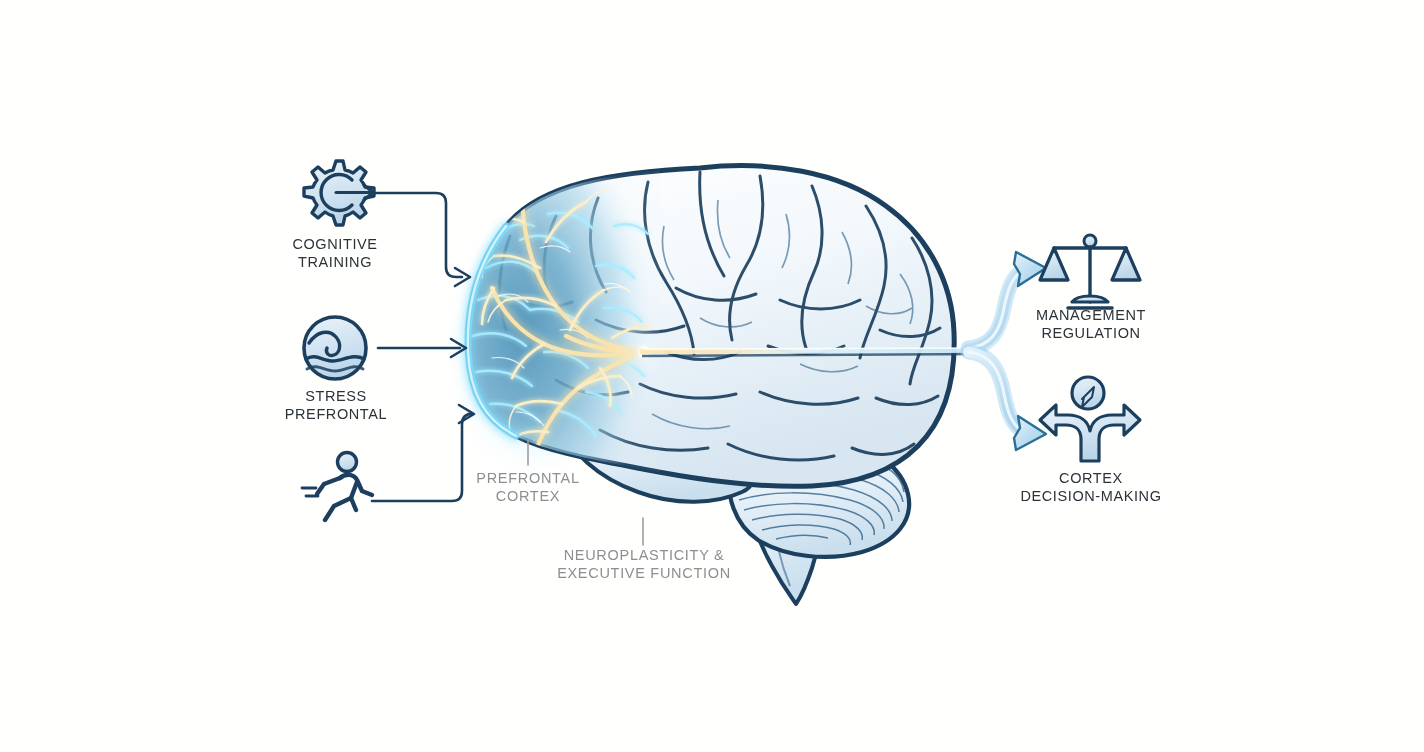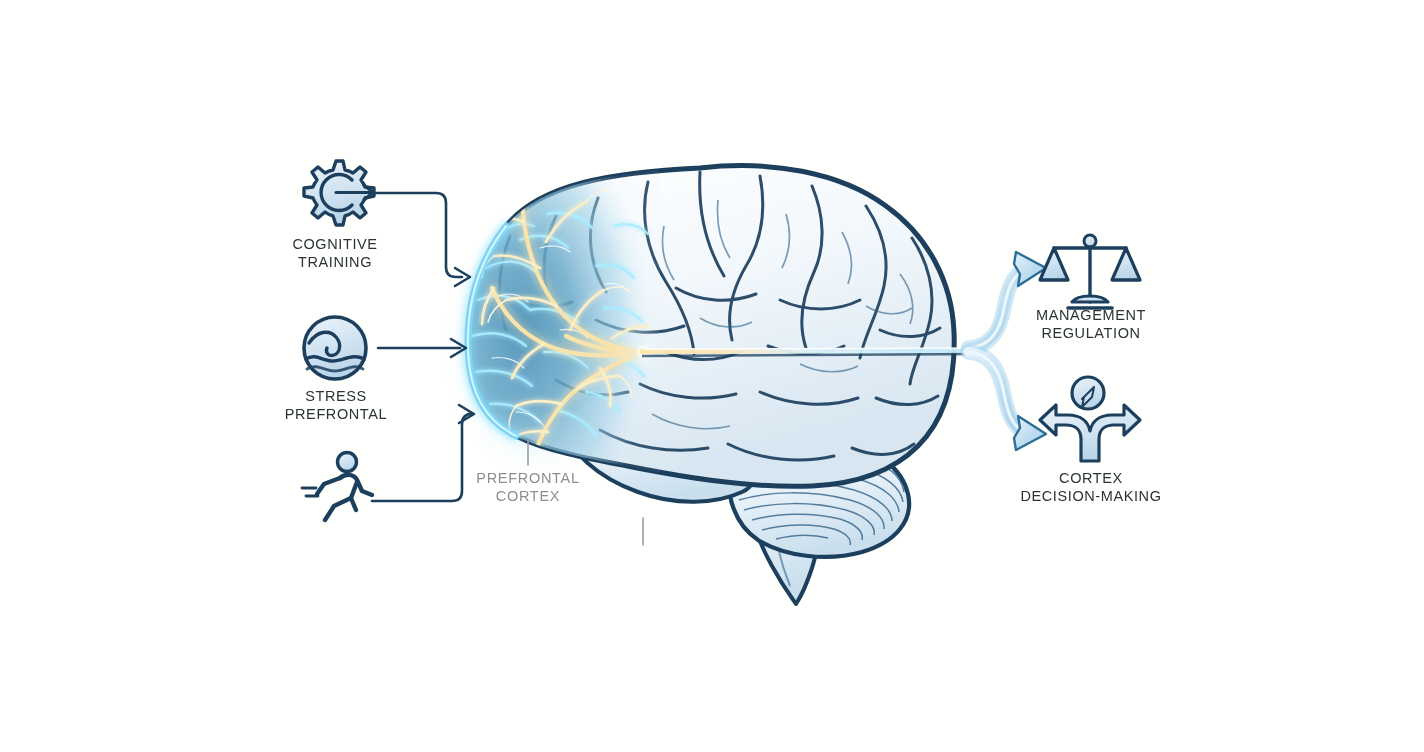--- a/index.html
+++ b/index.html
@@ -358,14 +358,16 @@
   <div class="lbl" style="left:246px; top:388px; width:180px;">STRESS
 PREFRONTAL</div>
 
   <div class="lbl" style="left:1002px; top:307px; width:178px;">MANAGEMENT
 REGULATION</div>
   <div class="lbl" style="left:992px; top:470px; width:198px;">CORTEX
 DECISION-MAKING</div>
 
   <div class="lbl-gray" style="left:448px; top:469px; width:160px;">PREFRONTAL
 CORTEX</div>
+  <div class="lbl-gray" style="left:538px; top:546px; width:212px;">NEUROPLASTICITY &amp;
+EXECUTIVE FUNCTION</div>
 
 </div>
 
 </body></html>

